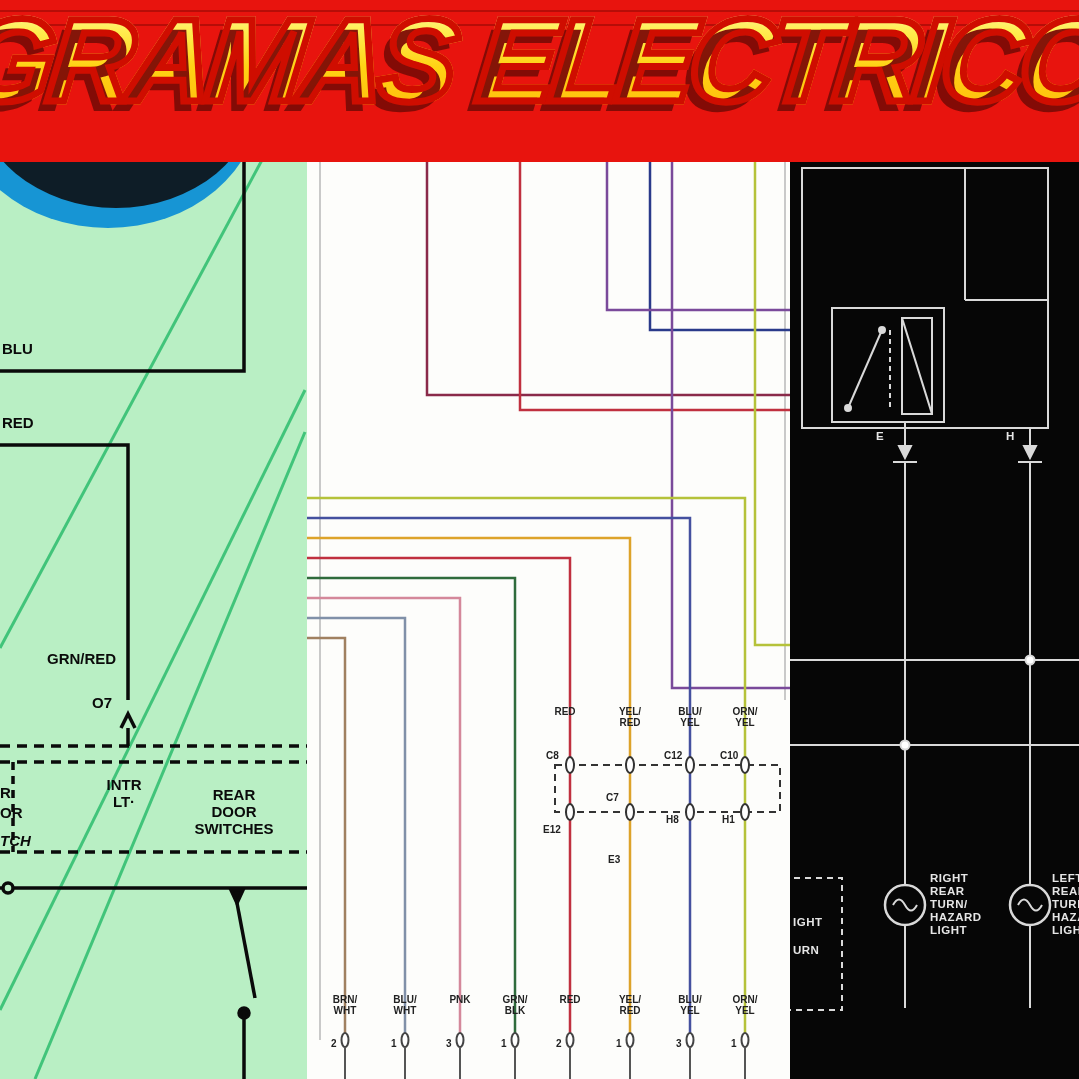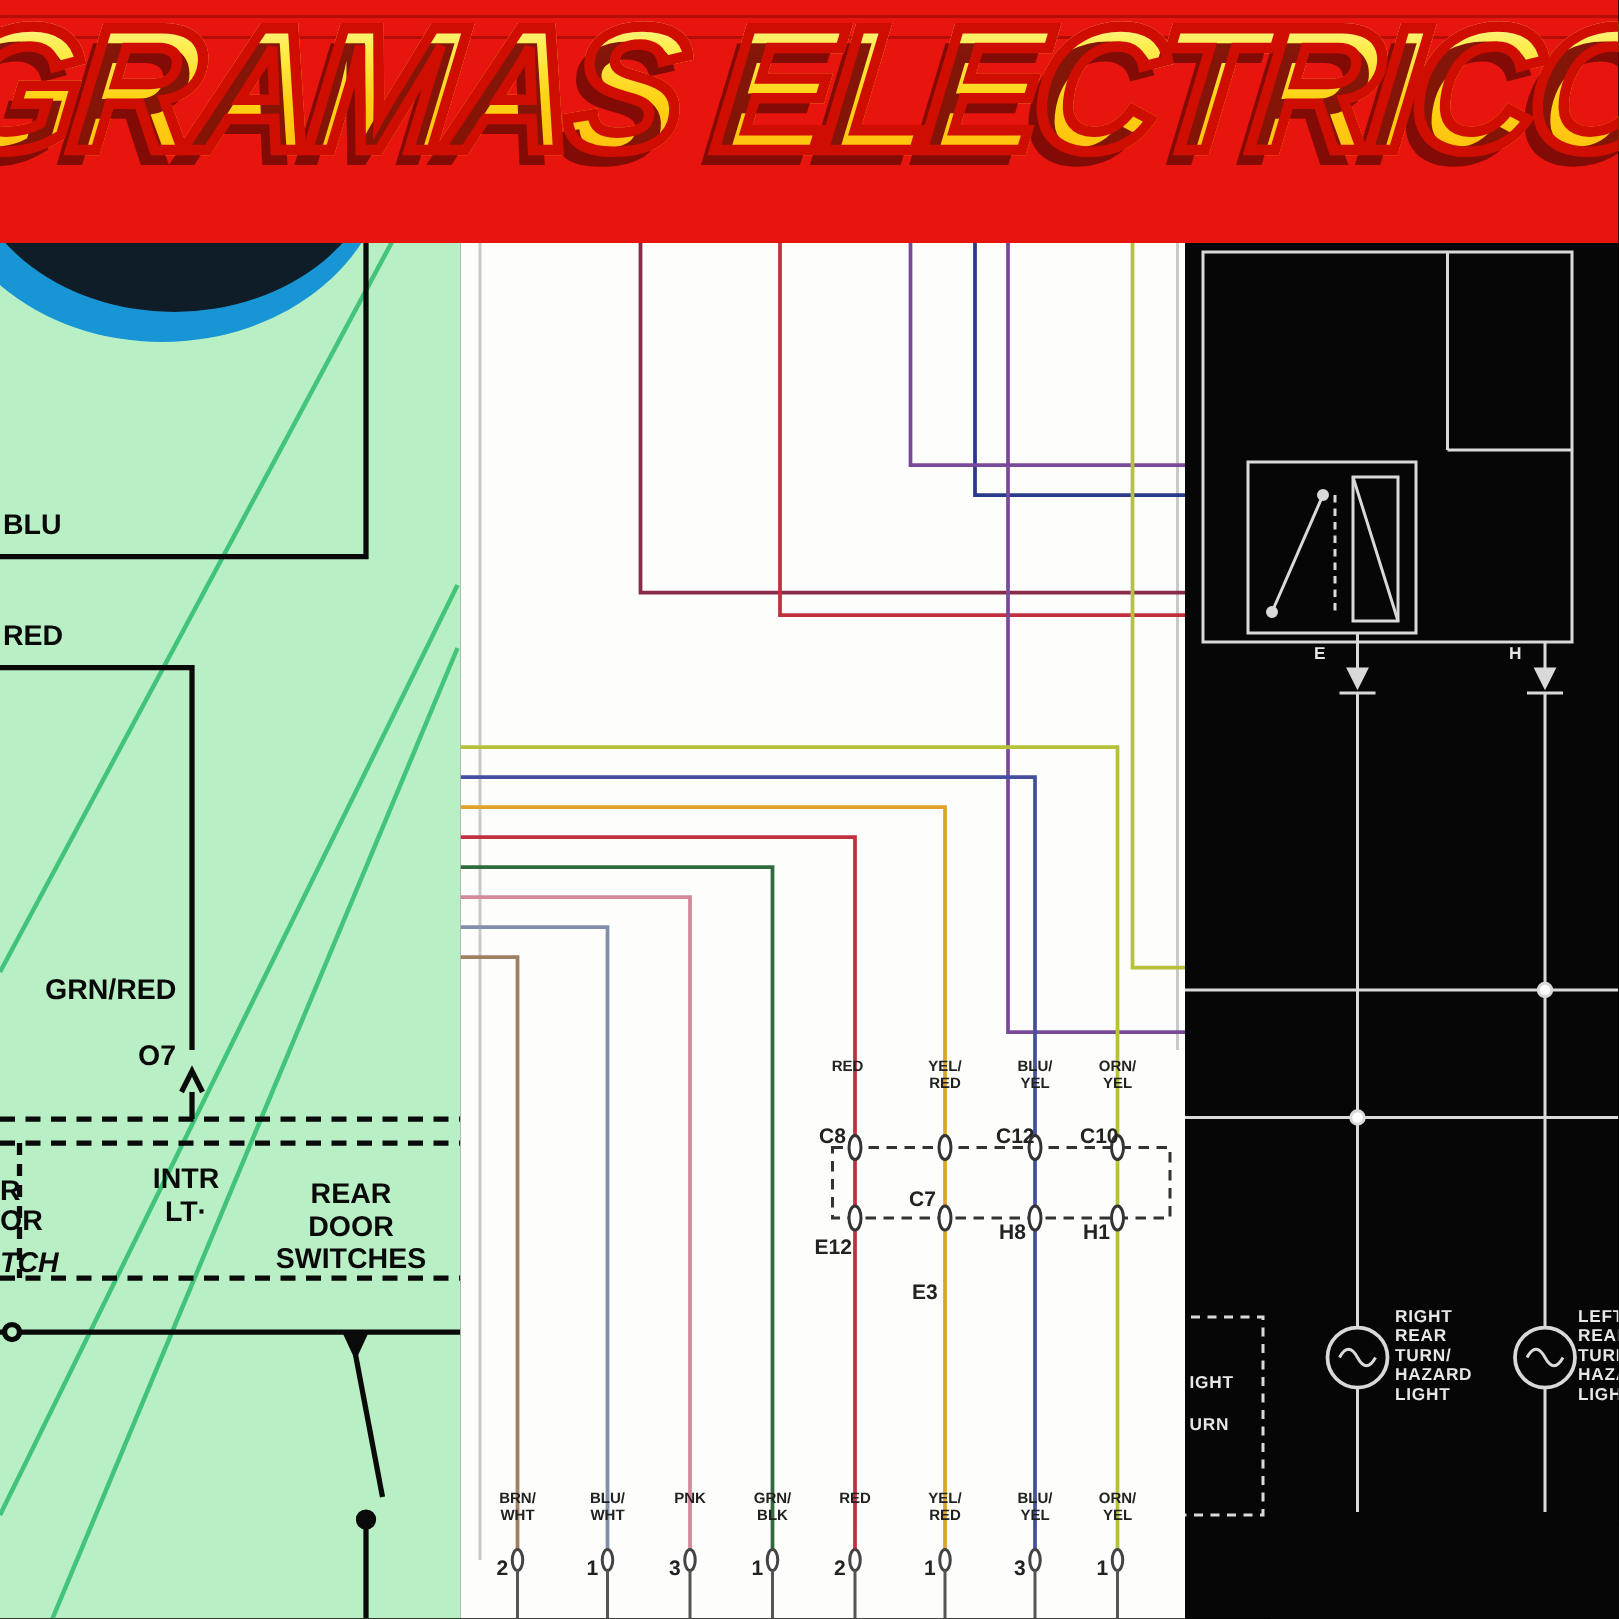--- a/index.html
+++ b/index.html
@@ -8,23 +8,23 @@
 
   
   .panel{position:absolute;top:0;bottom:0;overflow:hidden;}
   #left-panel{left:0;width:307px;background:#b9efc4;}
   #mid-panel{left:307px;width:483px;background:#fdfdfb;}
   #right-panel{left:790px;width:289px;background:#060606;}
   .panel svg{position:absolute;left:0;top:0;}
 
   
   .label{position:absolute;white-space:pre-line;font-weight:bold;line-height:1.14;}
-  .lp-label{color:#0a0a0a;font-size:19px;}
+  .lp-label{color:#0a0a0a;font-size:15px;}
   .mp-label{color:#222;font-size:10px;}
-  .mp-pin{color:#222;font-size:14px;}
+  .mp-pin{color:#222;font-size:10px;}
   .rp-label{color:#e6e6e6;font-size:11.5px;letter-spacing:.5px;}
   .center{text-align:center;}
 
   
   #top-banner{position:absolute;left:0;top:0;width:1079px;height:162px;background:#e8140e;z-index:20;overflow:hidden;}
   .banner-line{position:absolute;left:0;width:100%;height:2px;background:rgba(140,8,4,.55);}
   #banner-title{
     position:absolute;left:-222px;top:-8px;white-space:nowrap;
     font-family:"Liberation Sans",sans-serif;
     font-style:italic;font-weight:bold;font-size:118px;letter-spacing:-6px;
@@ -69,21 +69,21 @@
         <line x1="0" y1="888" x2="307" y2="888"></line>
         <circle cx="8" cy="888" r="5" fill="#b9efc4"></circle>
         <polygon points="231,890 243,890 237,903" fill="#0a0a0a"></polygon>
         <line x1="237" y1="903" x2="255" y2="998"></line>
         <circle cx="244" cy="1013" r="5" fill="#0a0a0a"></circle>
         <line x1="244" y1="1013" x2="244" y2="1079"></line>
       </g>
     </svg>
     <div class="label lp-label" style="left:2px;top:340px;">BLU</div>
     <div class="label lp-label" style="left:2px;top:414px;">RED</div>
-    <div class="label lp-label" style="left:30px;top:650px;">GRN/RED</div>
+    <div class="label lp-label" style="left:47px;top:650px;">GRN/RED</div>
     <div class="label lp-label" style="left:92px;top:694px;">O7</div>
     <div class="label lp-label center" style="left:88px;top:776px;width:72px;">INTR
 LT·</div>
     <div class="label lp-label center" style="left:178px;top:786px;width:112px;">REAR
 DOOR
 SWITCHES</div>
     <div class="label lp-label" style="left:0;top:784px;">R</div>
     <div class="label lp-label" style="left:0;top:804px;">OR</div>
     <div class="label lp-label" style="left:0;top:832px;font-style:italic;">TCH</div>
   </div>

